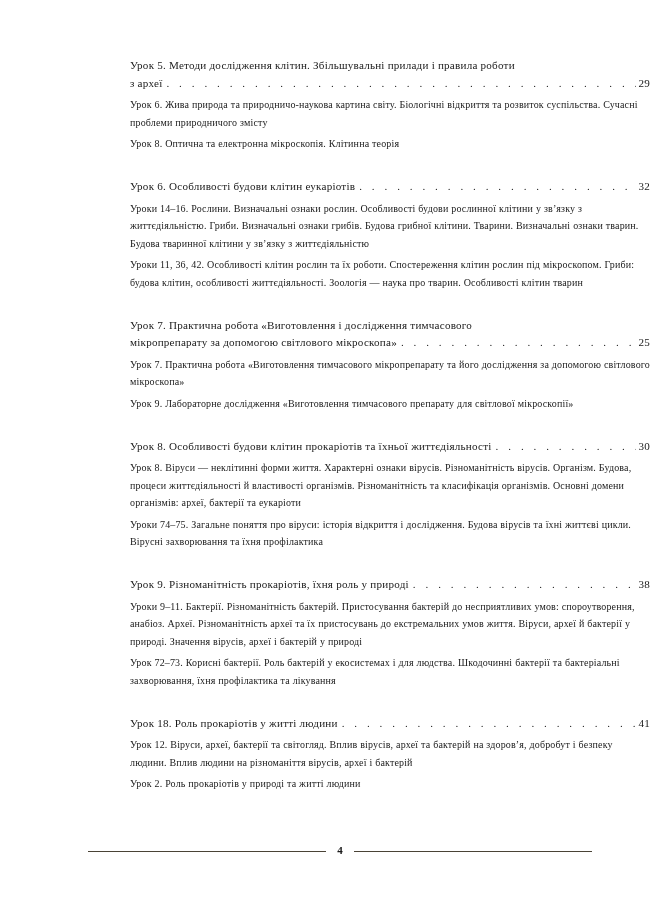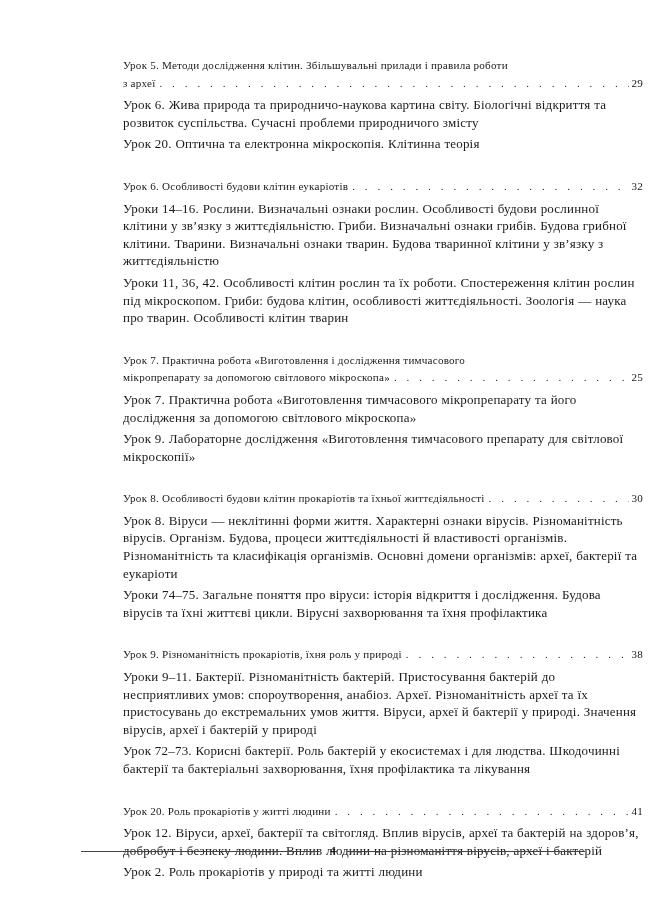--- a/index.html
+++ b/index.html
@@ -12,21 +12,21 @@
     height: 900px;
     background: #ffffff;
     font-family: "Liberation Serif", "DejaVu Serif", serif;
     color: #1a1a1a;
     position: relative;
     overflow: hidden;
   }
 
   .page {
     position: absolute;
-    left: 8px;
+    left: 15px;
     top: 0;
     width: 514px;
     height: 900px;
     box-sizing: border-box;
   }
 
   .toc {
     position: absolute;
     left: 115px;
     top: 57px;
@@ -71,21 +71,21 @@
     font-size: 11.1px;
   }
   .entry-main .pagenum {
     flex: 0 0 auto;
     white-space: pre;
     text-align: center;
   }
 
   
   .sub-entry {
-    font-size: 13px;
+    font-size: 10px;
     line-height: 17.6px;
     letter-spacing: 0.015em;
     margin-top: 4px;
     text-align: left;
     word-spacing: 0.02em;
   }
   .sub-entry:first-of-type {
     margin-top: 2px;
   }
 
@@ -123,21 +123,21 @@
     <div class="entry-group">
       <div class="entry-main">
         <span class="headline">Урок 5. Методи дослідження клітин. Збільшувальні прилади і правила роботи</span>
         <span class="lead-row">
           <span class="lead-text">з археї</span>
           <span class="dots">. . . . . . . . . . . . . . . . . . . . . . . . . . . . . . . . . . . . . . . . . . . . . . . . . . . . . . . . . . . .</span>
           <span class="pagenum">29</span>
         </span>
       </div>
       <div class="sub-entry">Урок 6. Жива природа та природничо-наукова картина світу. Біологічні відкриття та розвиток суспільства. Сучасні проблеми природничого змісту</div>
-      <div class="sub-entry">Урок 20. Оптична та електронна мікроскопія. Клітинна теорія</div>
+      <div class="sub-entry">Урок 8. Оптична та електронна мікроскопія. Клітинна теорія</div>
     </div>
 
     <div class="entry-group">
       <div class="entry-main">
         <span class="lead-row">
           <span class="lead-text">Урок 6. Особливості будови клітин еукаріотів</span>
           <span class="dots">. . . . . . . . . . . . . . . . . . . . . . . . . . . . . . . . . . . . . . . . . . . . . . . . . . . . . . . . . . . .</span>
           <span class="pagenum">32</span>
         </span>
       </div>
@@ -178,21 +178,21 @@
           <span class="pagenum">38</span>
         </span>
       </div>
       <div class="sub-entry">Уроки 9–11. Бактерії. Різноманітність бактерій. Пристосування бактерій до несприятливих умов: спороутворення, анабіоз. Археї. Різноманітність археї та їх пристосувань до екстремальних умов життя. Віруси, археї й бактерії у природі. Значення вірусів, археї і бактерій у природі</div>
       <div class="sub-entry">Урок 72–73. Корисні бактерії. Роль бактерій у екосистемах і для людства. Шкодочинні бактерії та бактеріальні захворювання, їхня профілактика та лікування</div>
     </div>
 
     <div class="entry-group">
       <div class="entry-main">
         <span class="lead-row">
-          <span class="lead-text">Урок 20. Роль прокаріотів у житті людини</span>
+          <span class="lead-text">Урок 18. Роль прокаріотів у житті людини</span>
           <span class="dots">. . . . . . . . . . . . . . . . . . . . . . . . . . . . . . . . . . . . . . . . . . . . . . . . . . . . . . . . . . . .</span>
           <span class="pagenum">41</span>
         </span>
       </div>
       <div class="sub-entry">Урок 12. Віруси, археї, бактерії та світогляд. Вплив вірусів, археї та бактерій на здоров’я, добробут і безпеку людини. Вплив людини на різноманіття вірусів, археї і бактерій</div>
       <div class="sub-entry">Урок 2. Роль прокаріотів у природі та житті людини</div>
     </div>
 
   </div>
 

